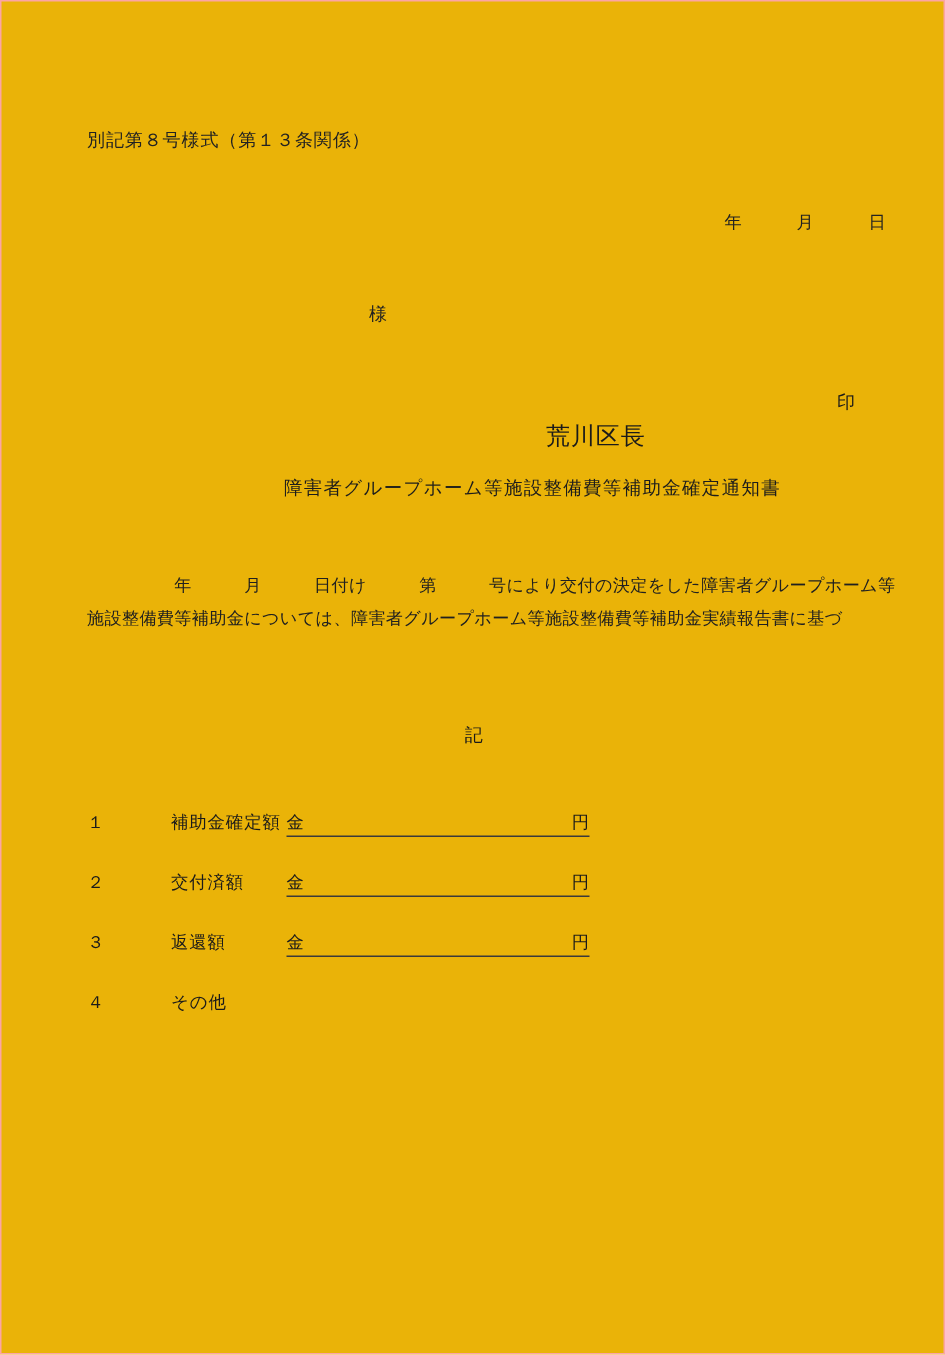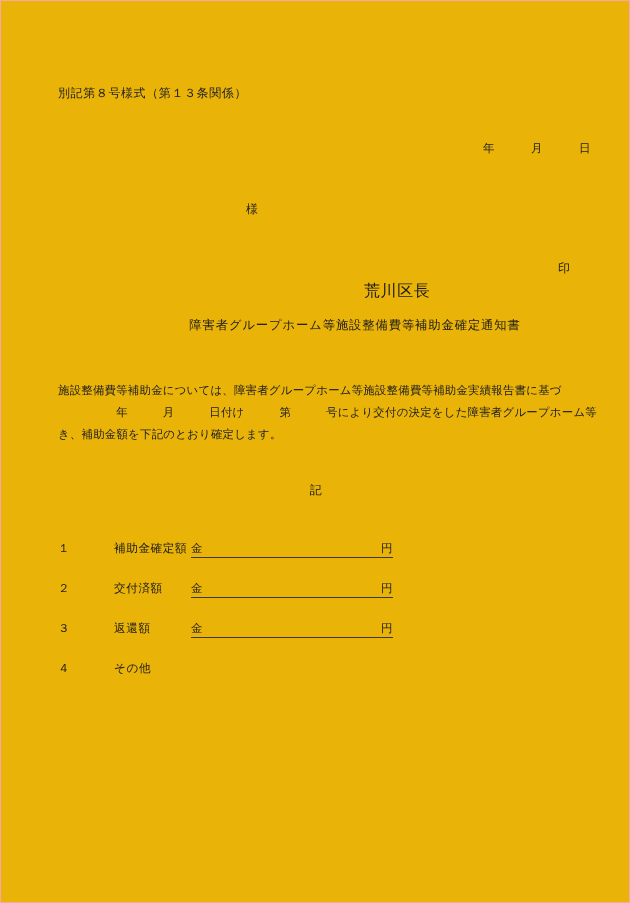--- a/index.html
+++ b/index.html
@@ -215,23 +215,22 @@
     <div class="t addressee">様</div>
 
     <div class="issuer-row">
       <span class="issuer-name">荒川区長</span>
       <span class="issuer-seal">印</span>
     </div>
 
     <div class="doc-title">障害者グループホーム等施設整備費等補助金確定通知書</div>
 
     <div class="body-block">
+      <span class="body-line">　　　　　年　　　月　　　日付け　　　第　　　号により交付の決定をした障害者グループホーム等</span>
       <span class="body-line">施設整備費等補助金については、障害者グループホーム等施設整備費等補助金実績報告書に基づ</span>
-      <span class="body-line">　　　　　年　　　月　　　日付け　　　第　　　号により交付の決定をした障害者グループホーム等</span>
-      <span class="body-line">き、補助金額を下記のとおり確定します。</span>
     </div>
 
     <div class="ki-marker">記</div>
 
     <div class="items">
 
       <div class="item-row">
         <span class="item-no">１</span>
         <span class="item-label">補助金確定額</span>
         <span class="amount-field">

